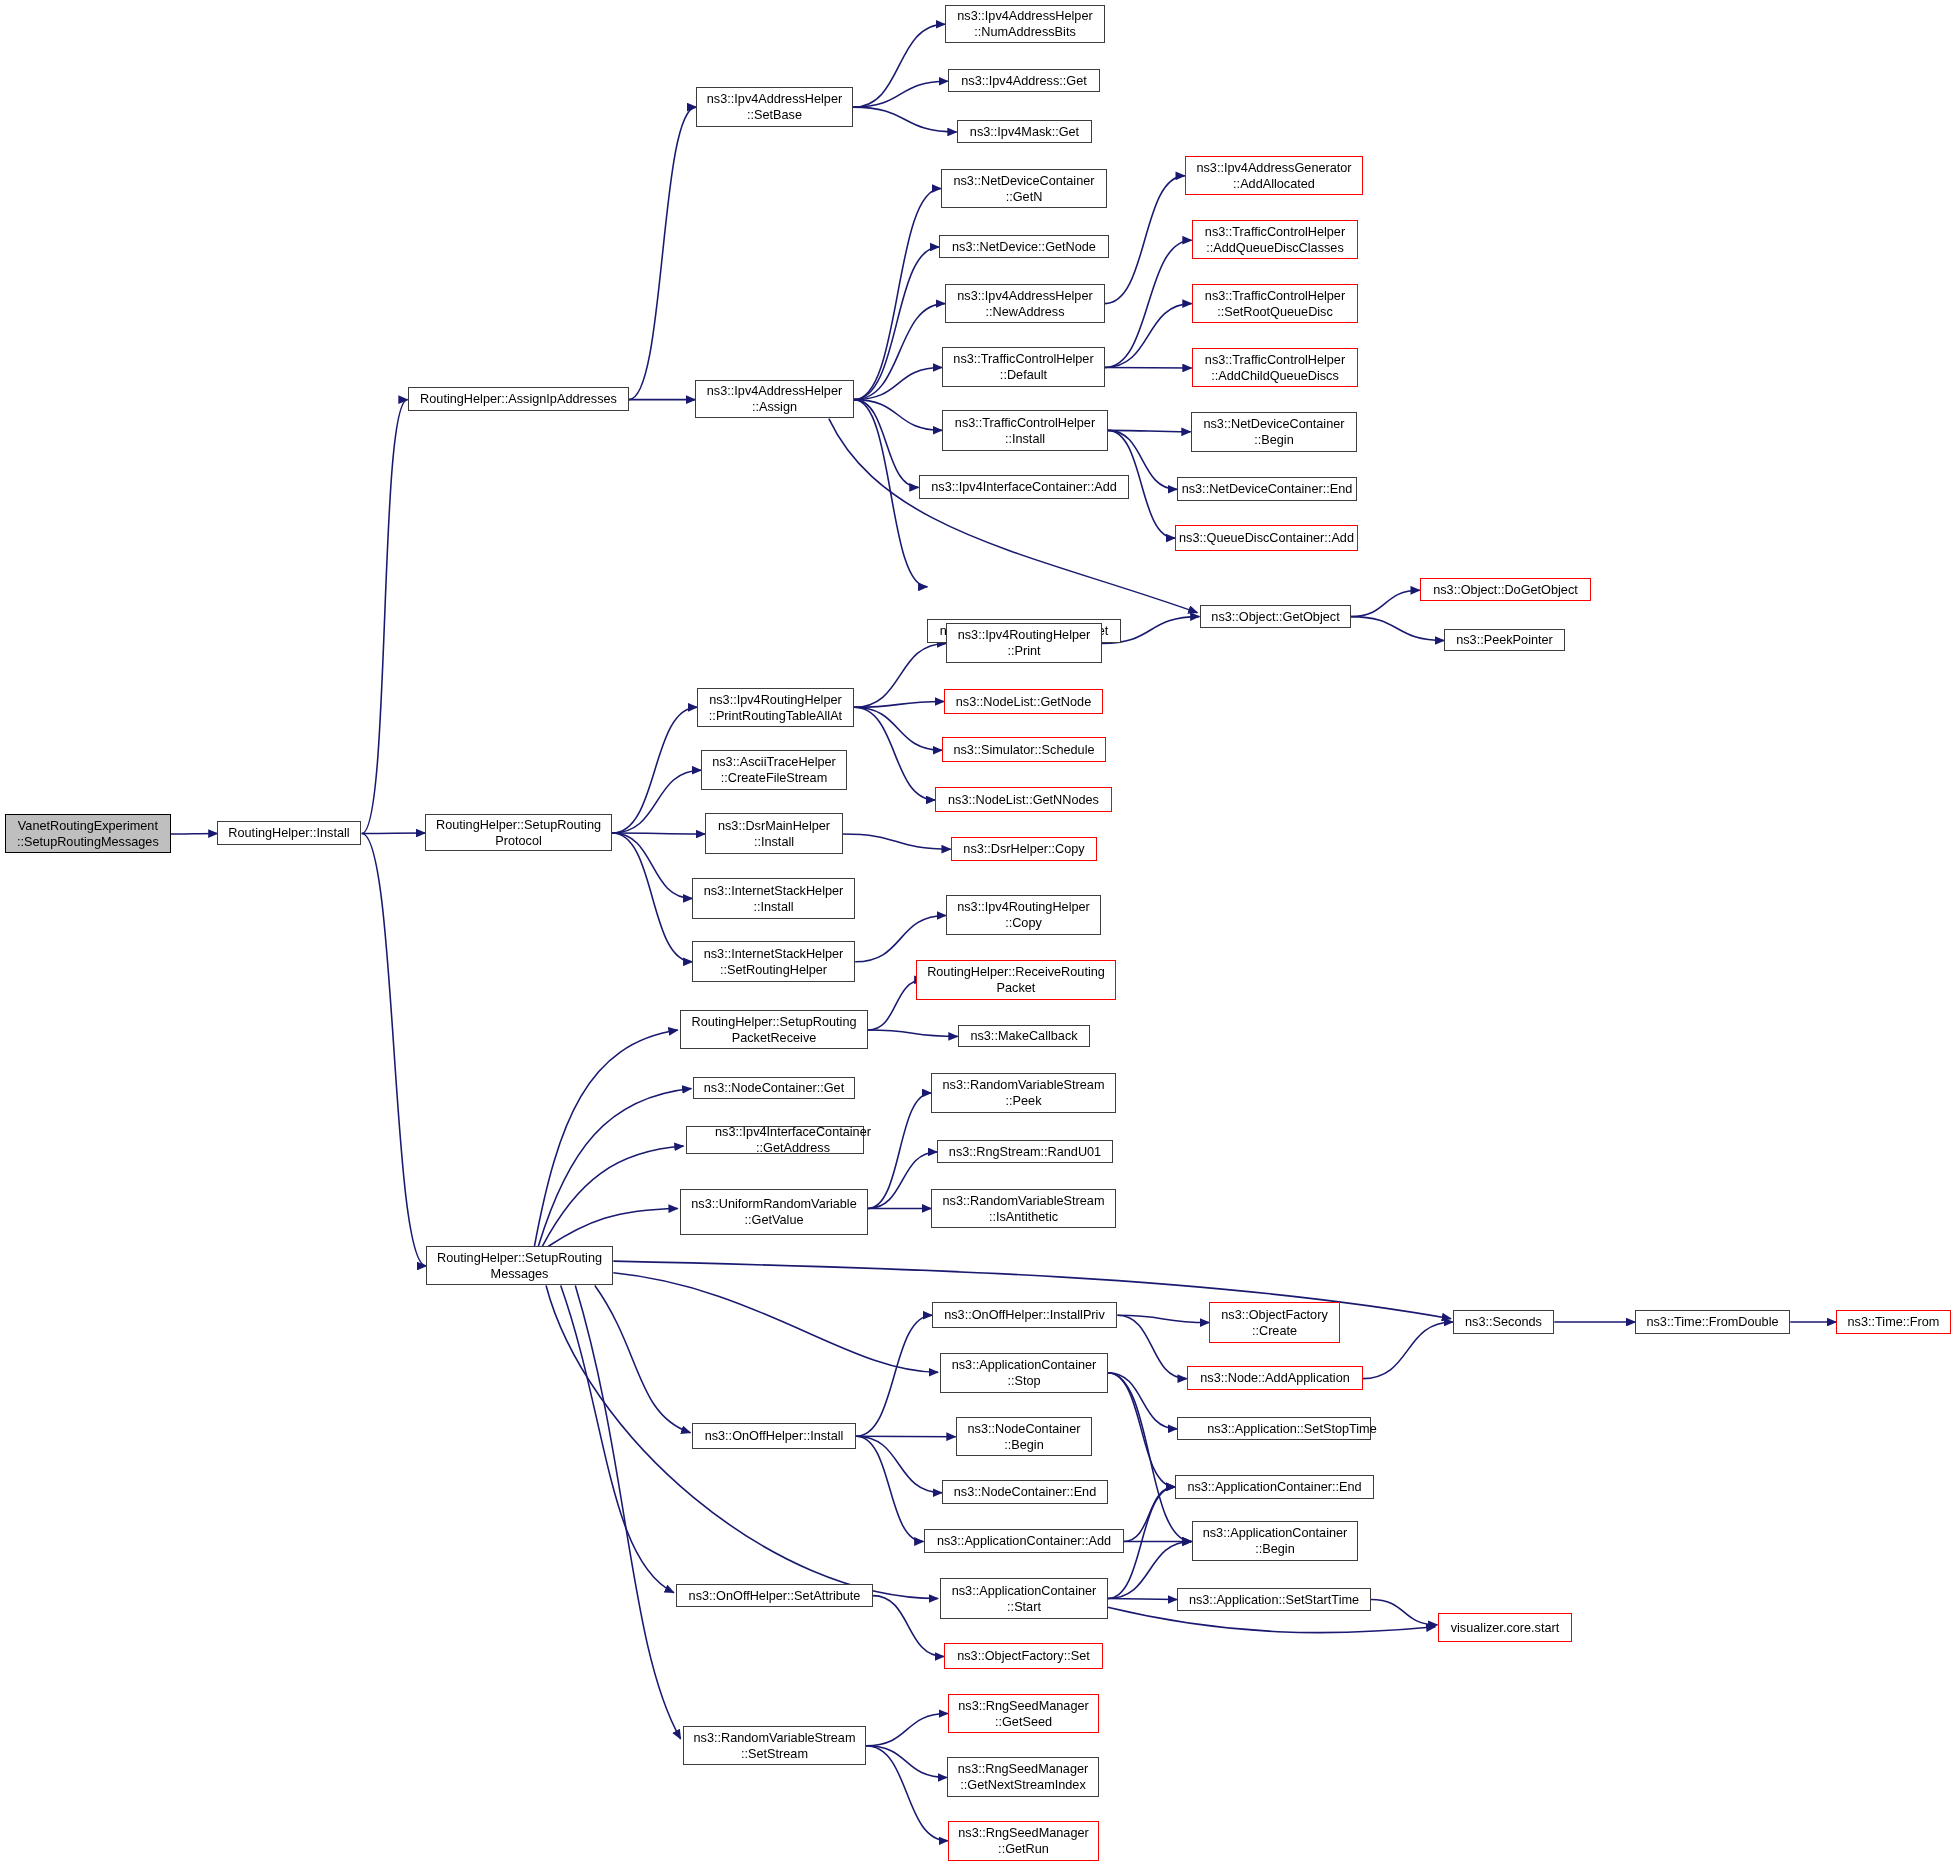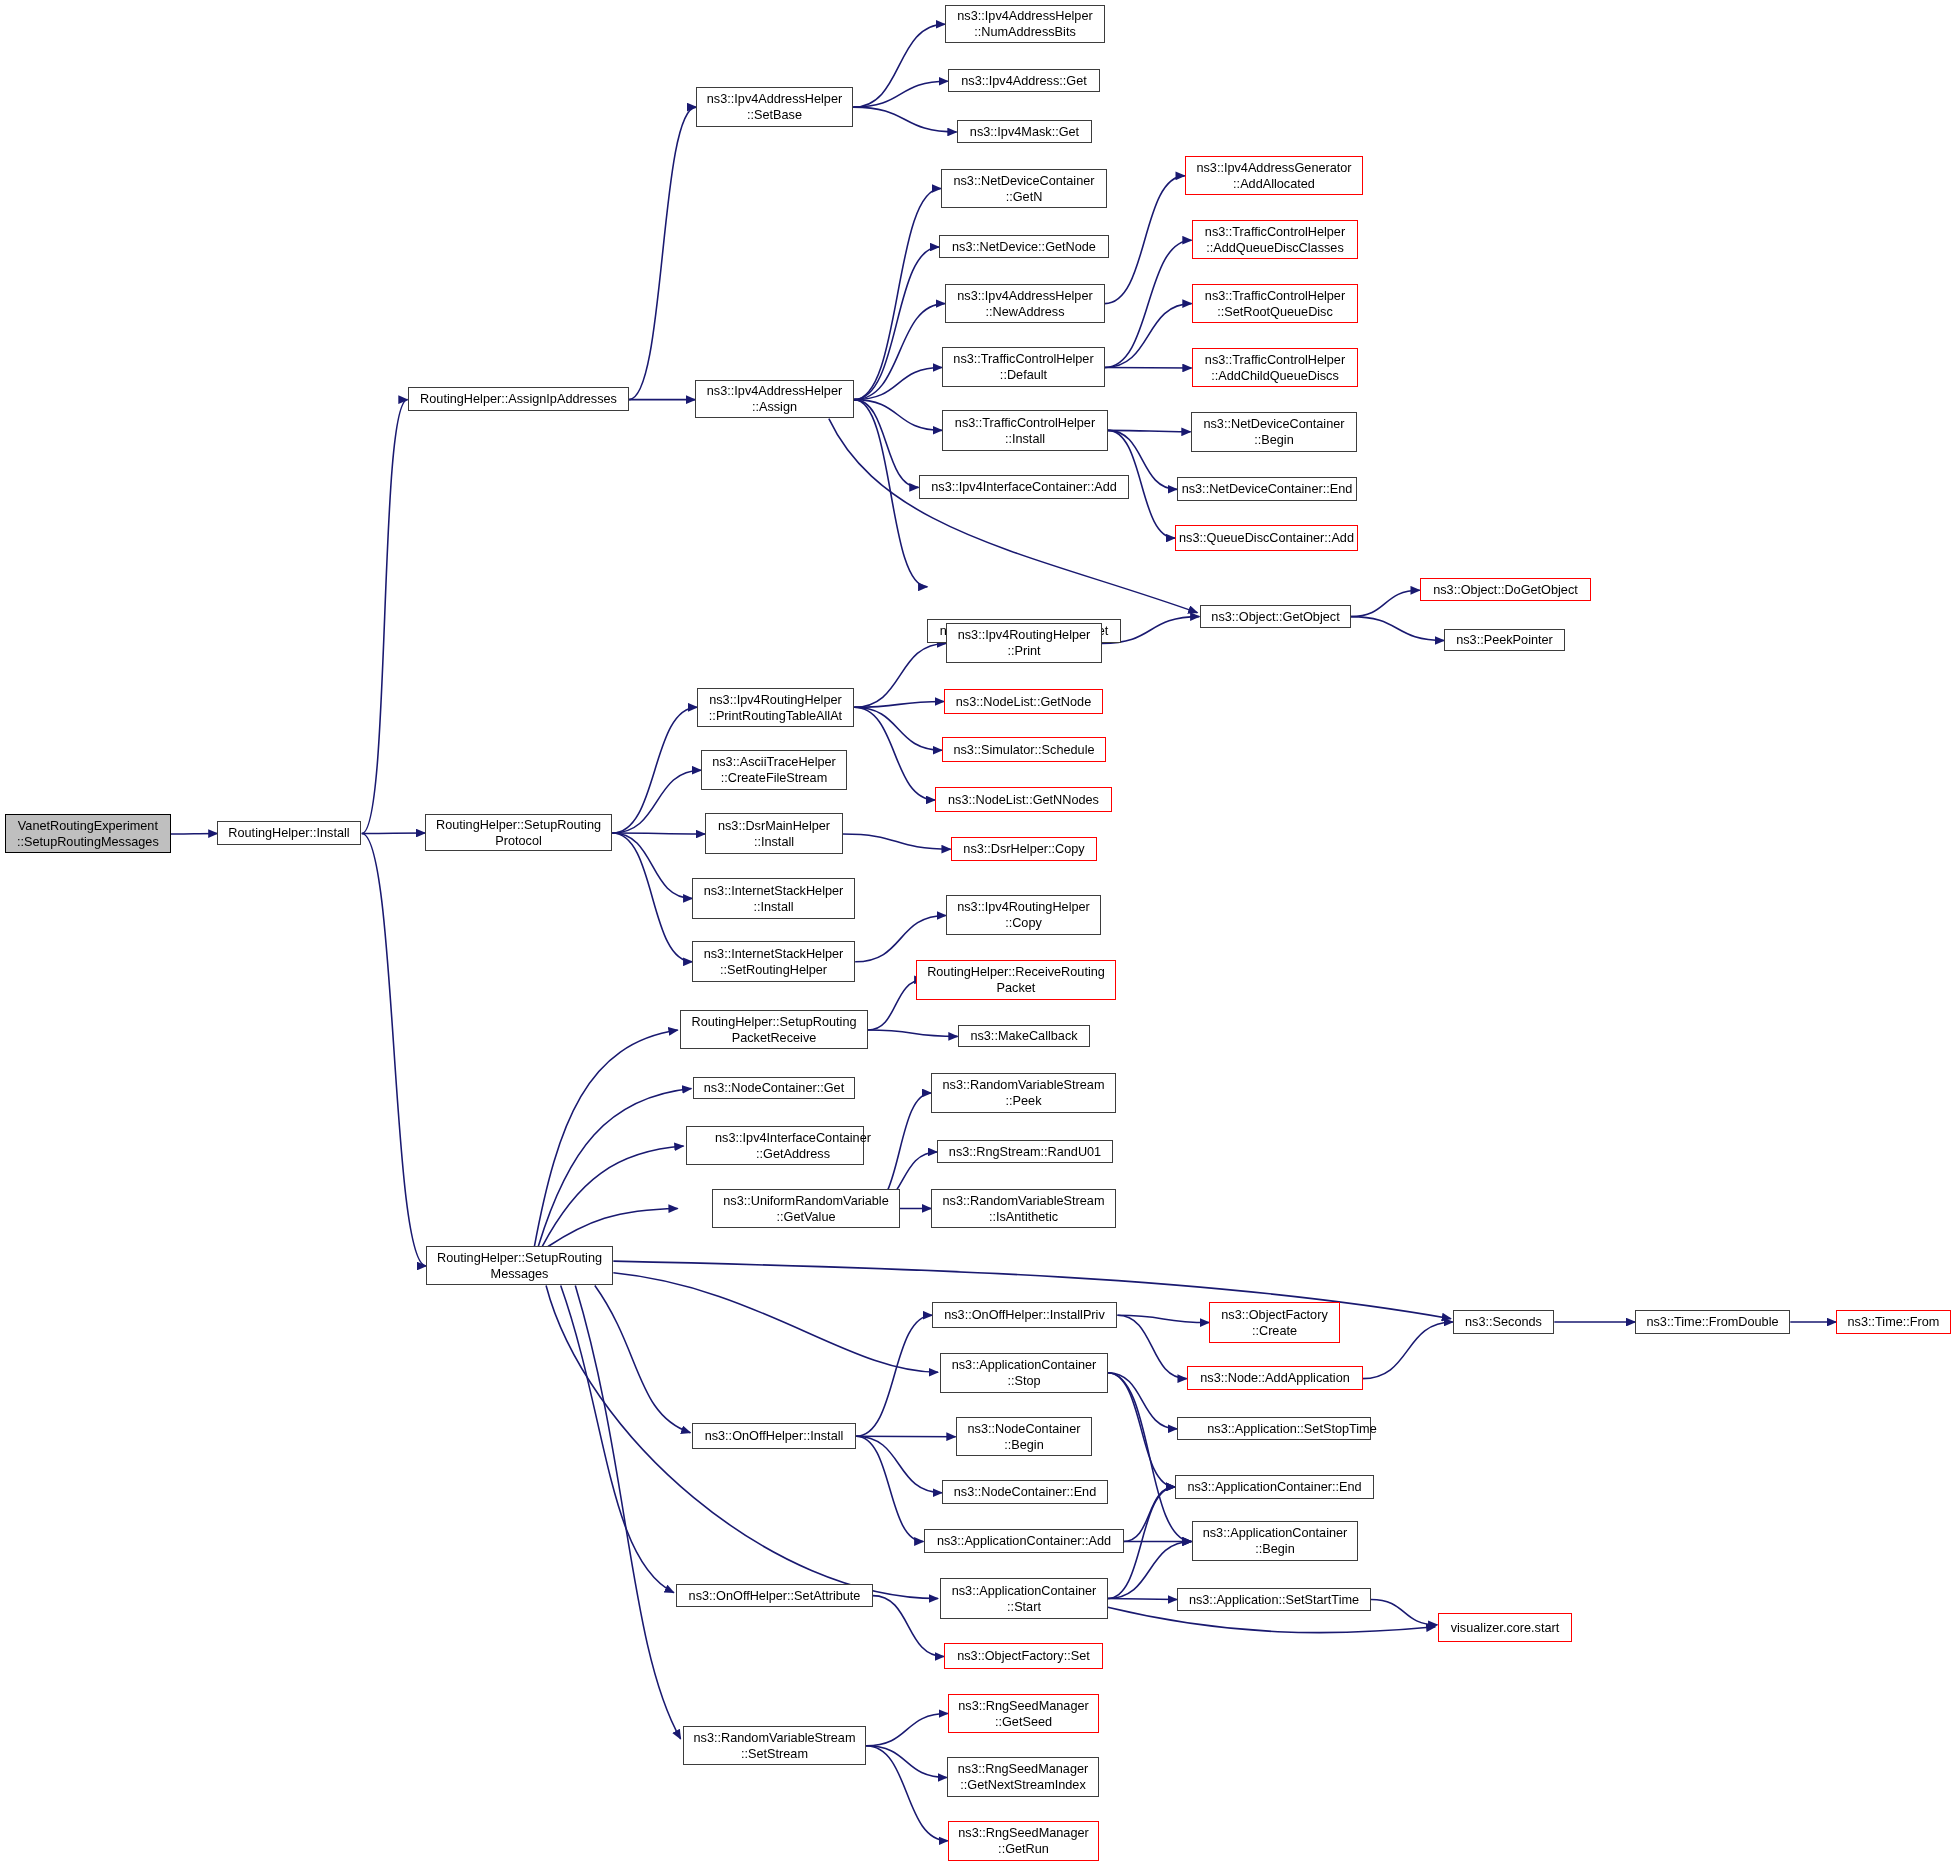--- a/index.html
+++ b/index.html
@@ -121,23 +121,23 @@
 ::CreateFileStream</div>
       <div class="node" style="left: 705px; top: 813px; width: 138px; height: 41px;">ns3::DsrMainHelper
 ::Install</div>
       <div class="node" style="left: 692px; top: 878px; width: 163px; height: 41px;">ns3::InternetStackHelper
 ::Install</div>
       <div class="node" style="left: 692px; top: 941px; width: 163px; height: 41px;">ns3::InternetStackHelper
 ::SetRoutingHelper</div>
       <div class="node" style="left: 680px; top: 1010px; width: 188px; height: 39px;">RoutingHelper::SetupRouting
 PacketReceive</div>
       <div class="node" style="left: 693px; top: 1077px; width: 162px; height: 22.4px;">ns3::NodeContainer::Get</div>
-      <div class="node" style="left: 686px; top: 1126px; width: 178px; height: 39px; padding-left: 36px;">ns3::Ipv4InterfaceContainer
+      <div class="node" style="left: 686px; top: 1126px; width: 178px; height: 28px; padding-left: 36px;">ns3::Ipv4InterfaceContainer
 ::GetAddress</div>
-      <div class="node" style="left: 680px; top: 1189px; width: 188px; height: 39px; margin-left: 32px;">ns3::UniformRandomVariable
+      <div class="node" style="left: 680px; top: 1189px; width: 188px; height: 46px;">ns3::UniformRandomVariable
 ::GetValue</div>
       <div class="node" style="left: 692px; top: 1423px; width: 164px; height: 26px;">ns3::OnOffHelper::Install</div>
       <div class="node" style="left: 676px; top: 1584px; width: 197px; height: 23.4px;">ns3::OnOffHelper::SetAttribute</div>
       <div class="node" style="left: 683px; top: 1726px; width: 183px; height: 39px;">ns3::RandomVariableStream
 ::SetStream</div>
       <div class="node" style="left: 945px; top: 4.9px; width: 160px; height: 38px;">ns3::Ipv4AddressHelper
 ::NumAddressBits</div>
       <div class="node" style="left: 948px; top: 69px; width: 152px; height: 23.4px;">ns3::Ipv4Address::Get</div>
       <div class="node" style="left: 957px; top: 120px; width: 135px; height: 23.4px;">ns3::Ipv4Mask::Get</div>
       <div class="node" style="left: 941px; top: 169px; width: 166px; height: 39px;">ns3::NetDeviceContainer

